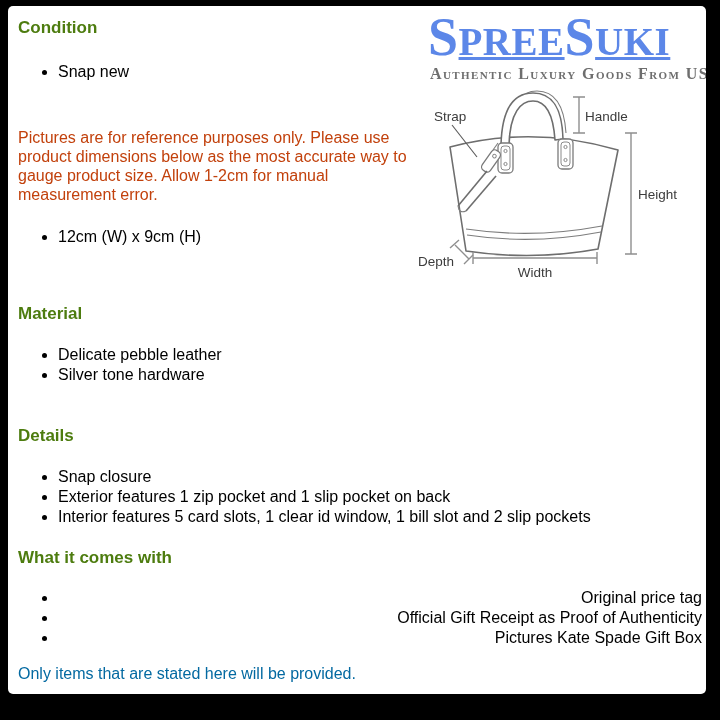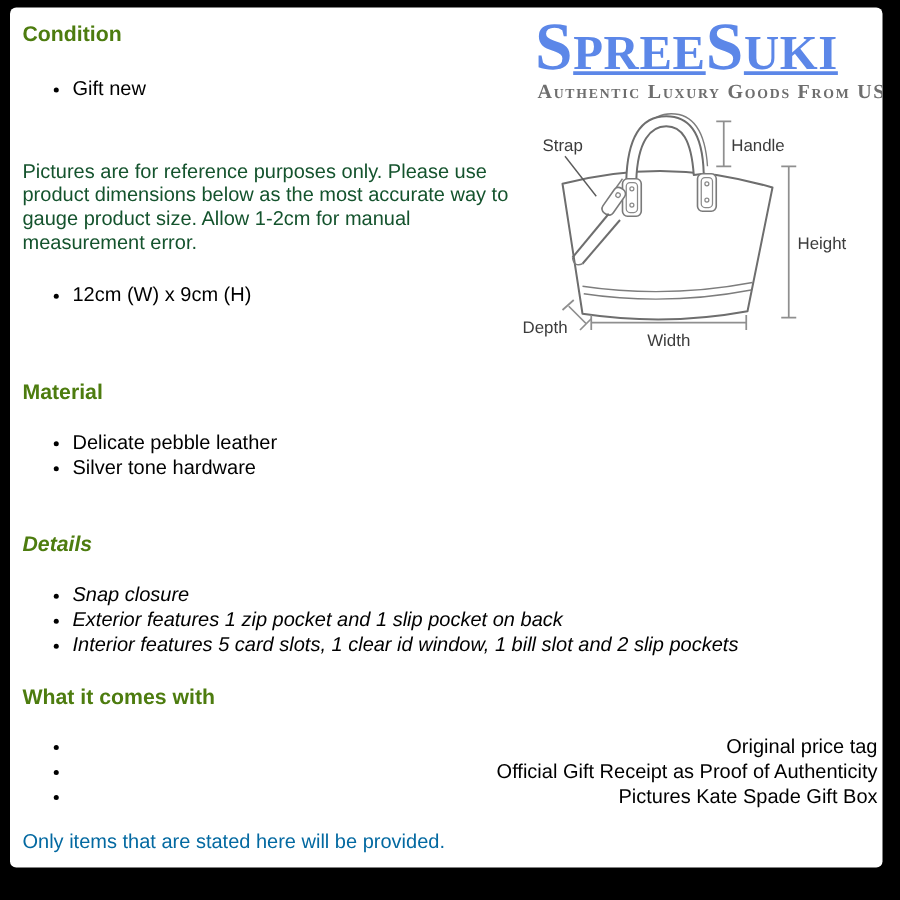--- a/index.html
+++ b/index.html
@@ -29,30 +29,30 @@
     padding-left: 40px;
   }
   .sec li {
     font-size: 16px;
     line-height: 20px;
     color: #000;
   }
   .sec p {
     font-size: 16px;
     line-height: 19px;
-    color: #14532d;
+    color: #c2410c;
   }
   .sec-condition { top: 12px; }
   .sec-condition ul { margin-top: 25px; }
   .sec-size { top: 101px; }
   .sec-size p { margin-top: 21px; max-width: 396px; }
   .sec-size ul { margin-top: 23px; }
   .sec-material { top: 298px; }
   .sec-material ul { margin-top: 22px; }
-  .sec-details { top: 420px; font-style: italic; }
+  .sec-details { top: 420px; }
   .sec-details ul { margin-top: 22px; }
   .sec-comes { top: 542px; }
   .sec-comes ul { margin-top: 21px; text-align: right; }
   .footer-note {
     position: absolute;
     left: 10px; top: 658px;
     font-size: 16px;
     line-height: 19px;
     color: #0369a1;
   }
@@ -152,21 +152,21 @@
     <path class="measure" d="M50,158 L64,172 M45,161 L54,153 M59,177 L68,168"></path>
     <text x="13" y="179">Depth</text>
 
     <text x="29" y="34">Strap</text>
     <line class="pointer" x1="47" y1="38" x2="72" y2="70"></line>
   </svg>
 
   <div class="sec sec-condition">
     <h3>Condition</h3>
     <ul>
-        <li>Gift new</li>
+        <li>Snap new</li>
       </ul>
   </div>
 
   <div class="sec sec-size">
     <p>Pictures are for reference purposes only. Please use product dimensions below as the most accurate way to gauge product size. Allow 1-2cm for manual measurement error.</p>
     <ul>
         <li>12cm (W) x 9cm (H)</li>
       </ul>
   </div>
 

